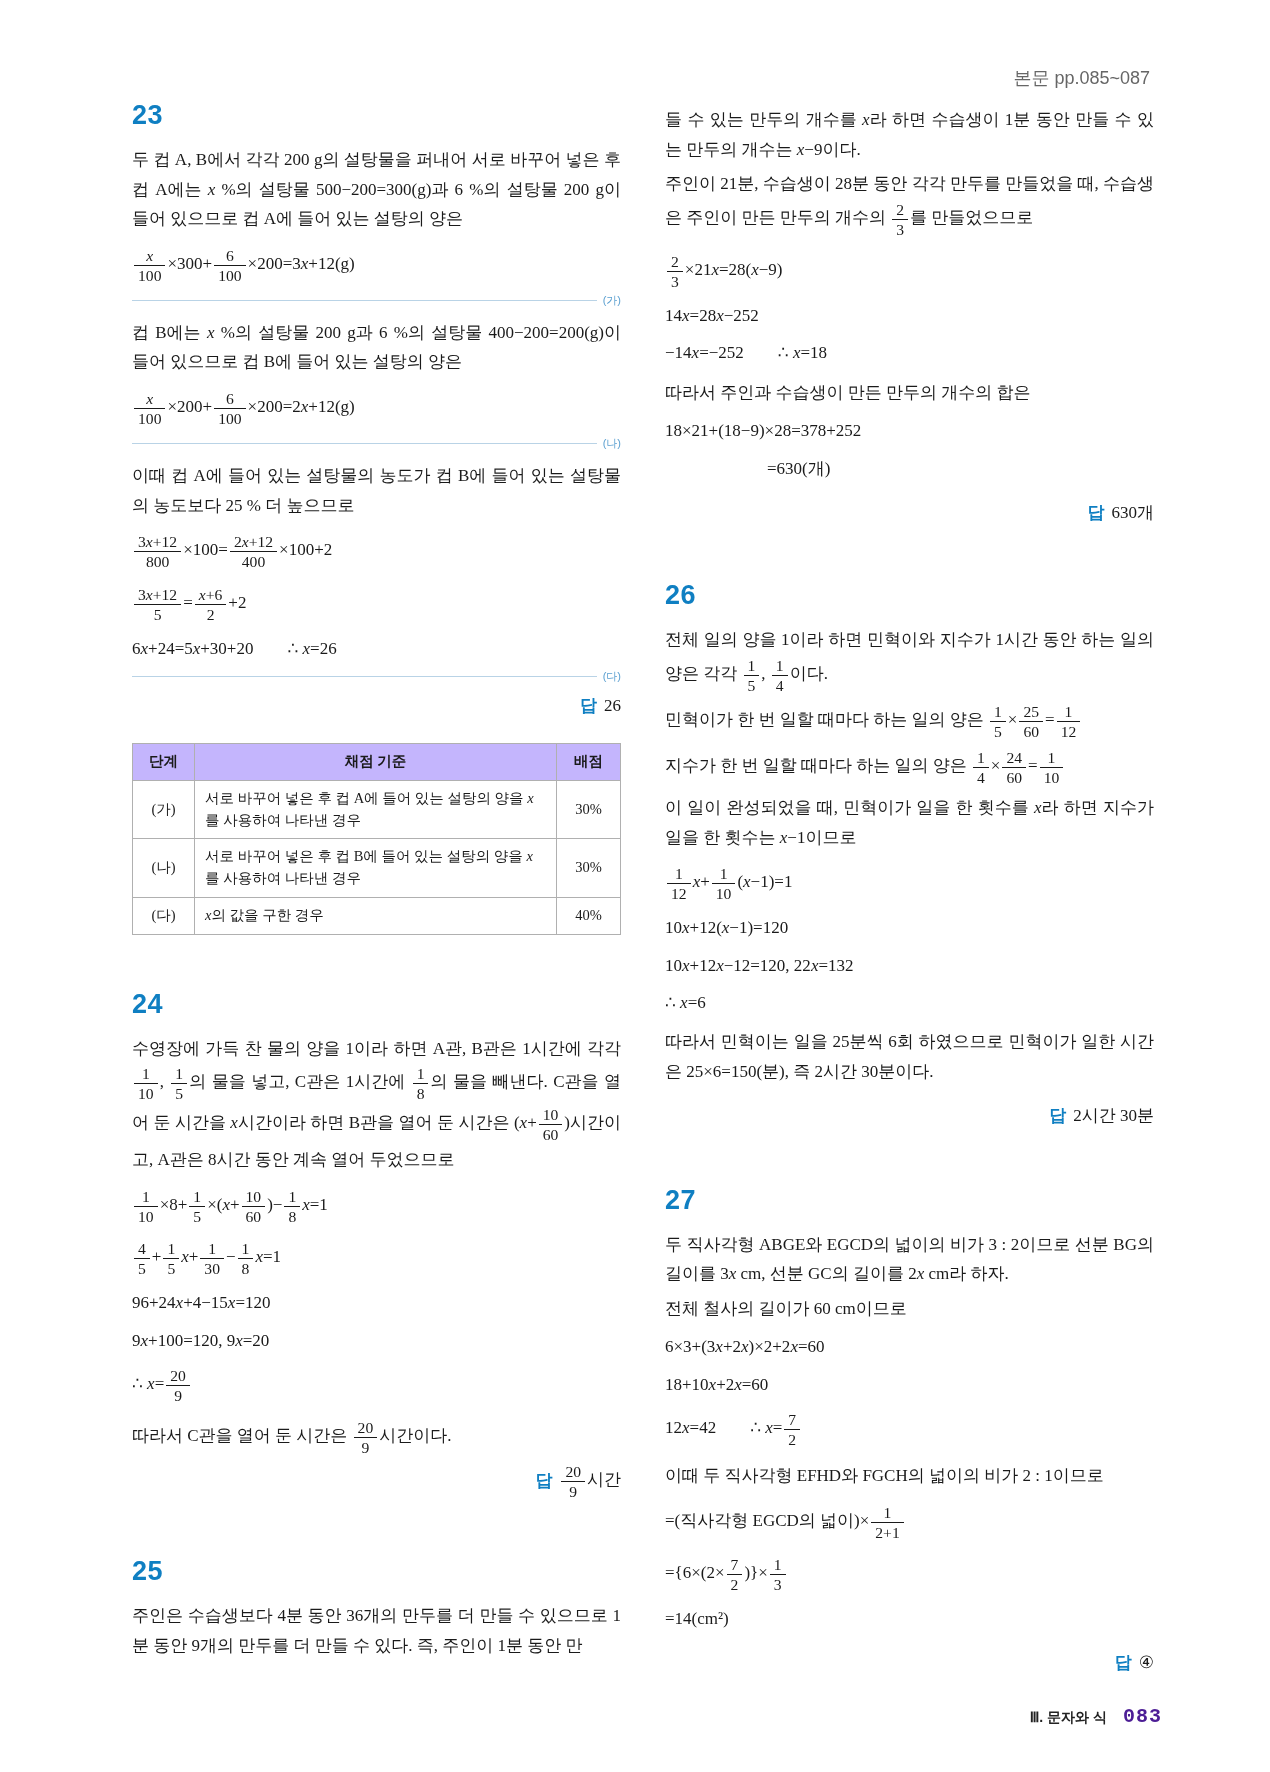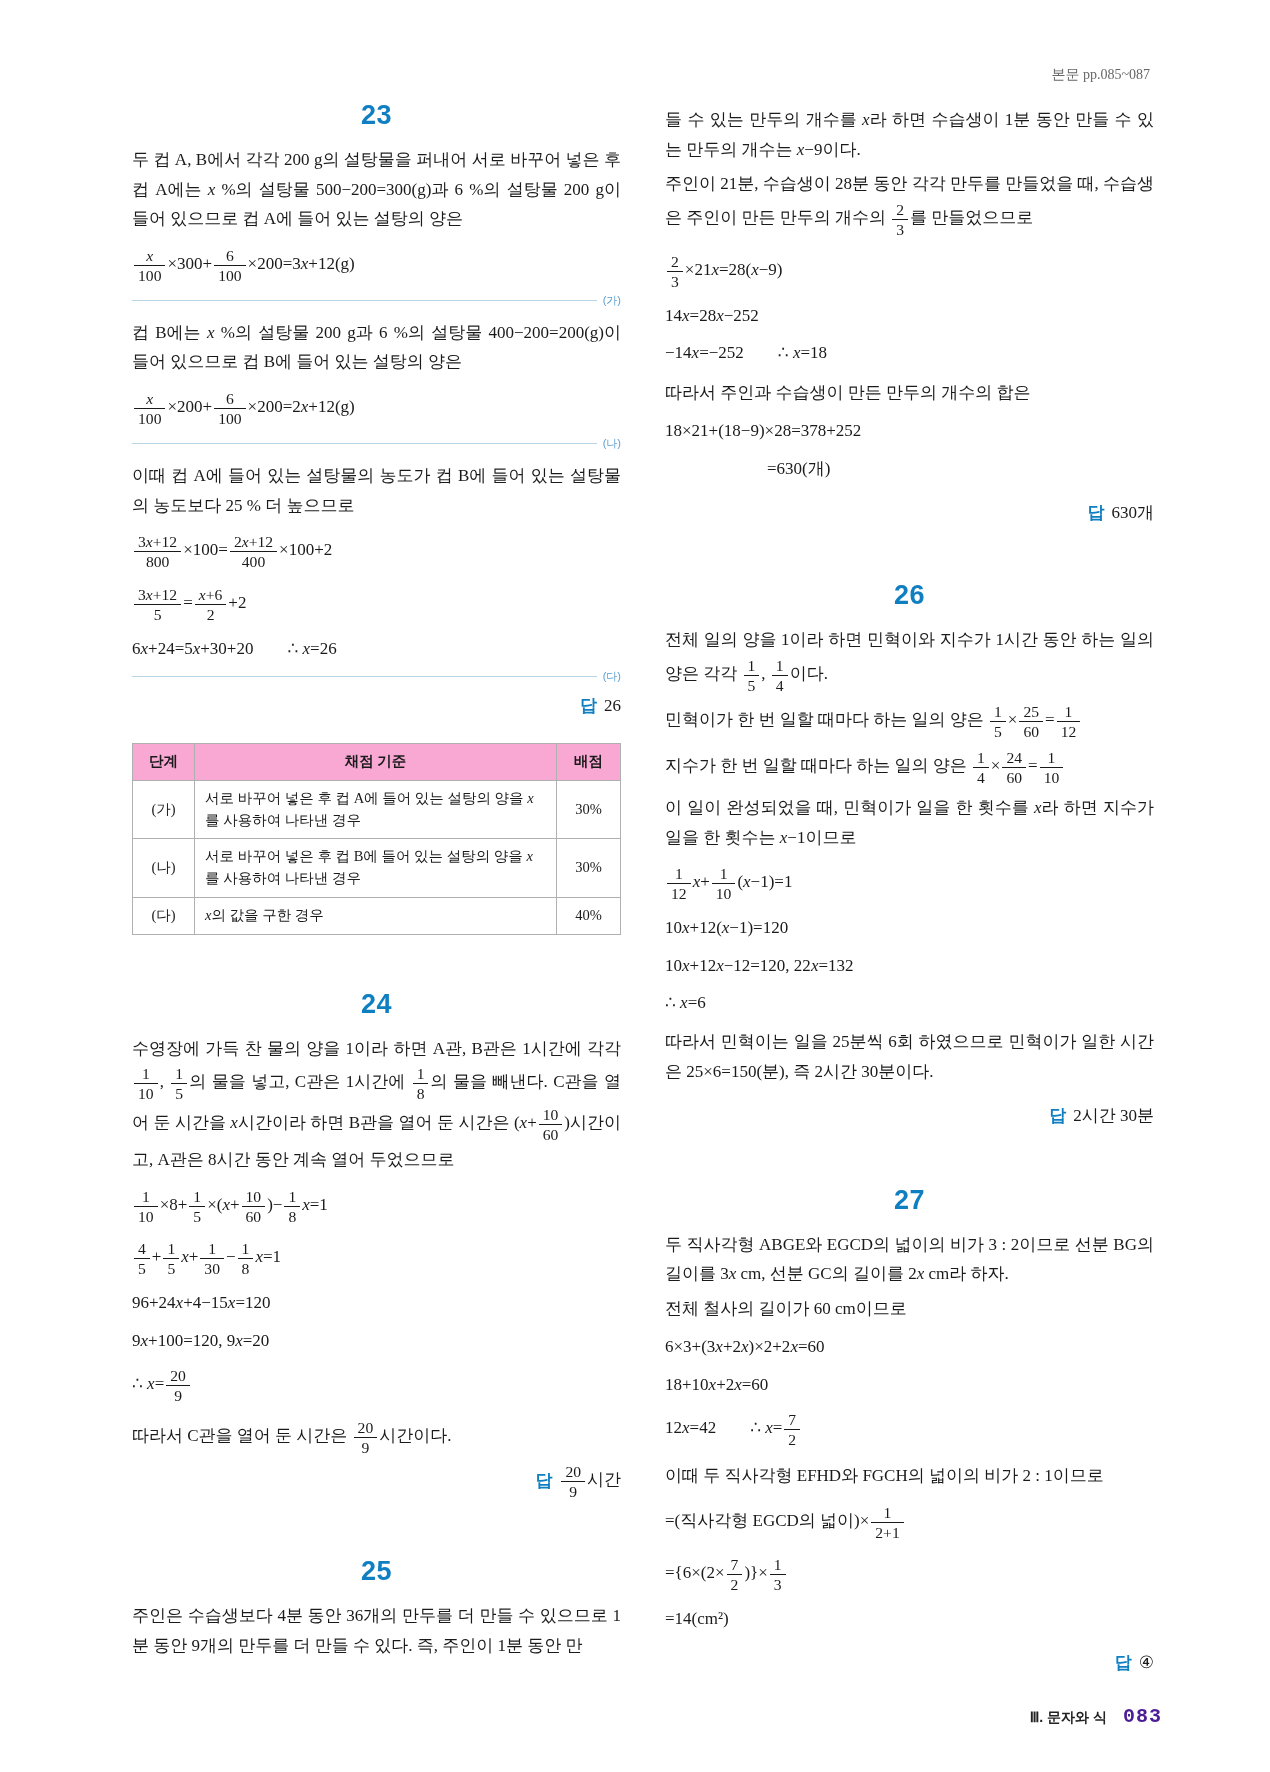--- a/index.html
+++ b/index.html
@@ -4,27 +4,27 @@
 <style>
   *{margin:0;padding:0;box-sizing:border-box;}
   html,body{background:#ffffff;}
   body{
     width:1270px;height:1772px;position:relative;overflow:hidden;
     font-family:"Liberation Serif","DejaVu Serif",serif;color:#1a1a1a;
   }
   .page{position:absolute;inset:0;padding:100px 116px 0 132px;}
   .page-header{
     position:absolute;top:66px;right:120px;
-    font-family:Liberation Serif, serif;font-size:14px;color:#666;
+    font-family:Liberation Sans, sans-serif;font-size:18px;color:#666;
   }
   .columns{display:flex;gap:44px;align-items:flex-start;}
   .col{flex:1;min-width:0;}
   .prob-num{
     font-family:"Liberation Sans",sans-serif;font-weight:bold;
-    font-size:27px;color:#0f7fc2;margin:54px 0 14px;letter-spacing:0.5px;text-align:center;
+    font-size:27px;color:#0f7fc2;margin:54px 0 14px;letter-spacing:0.5px;
   }
   .prob-num.first{margin-top:0;}
   .para{font-size:17px;line-height:1.74;text-align:justify;margin:5px 0;display:flow-root;}
   .math-line{font-size:17px;line-height:1.55;margin:11px 0;display:flow-root;}
   .math-line i,.para i{font-family:"Liberation Serif",serif;}
   .frac{
     display:inline-flex;flex-direction:column;vertical-align:middle;
     text-align:center;margin:1px 2px;font-size:0.92em;line-height:1.22;
   }
   .frac .num{display:block;border-bottom:1px solid #1a1a1a;padding:0 4px;}
@@ -37,21 +37,21 @@
   .tag-rule{display:flex;align-items:center;gap:6px;margin:-2px 0 12px;}
   .tag-rule .rule{flex:1;height:1px;background:#b9d3e6;}
   .tag-rule .tag-label{
     font-size:11px;color:#5a9fd0;font-family:"Liberation Sans",sans-serif;line-height:1;
   }
   .grade-table{
     width:100%;border-collapse:collapse;margin:26px 0 12px;
     font-size:14.5px;line-height:1.5;
   }
   .grade-table th,.grade-table td{border:1px solid #b0b0b0;padding:7px 10px;}
-  .grade-table th{background:#f9a8d4;font-weight:bold;text-align:center;}
+  .grade-table th{background:#c4b5fd;font-weight:bold;text-align:center;}
   .grade-table th:first-child{width:62px;}
   .grade-table th:last-child{width:64px;}
   .grade-table td:first-child,.grade-table td:last-child{text-align:center;white-space:nowrap;}
   .grade-table td{text-align:left;}
   .page-footer{
     position:absolute;right:108px;bottom:44px;
     display:flex;align-items:baseline;gap:16px;
     font-family:"Liberation Sans",sans-serif;
   }
   .footer-section{font-size:14px;color:#222;font-weight:bold;}

